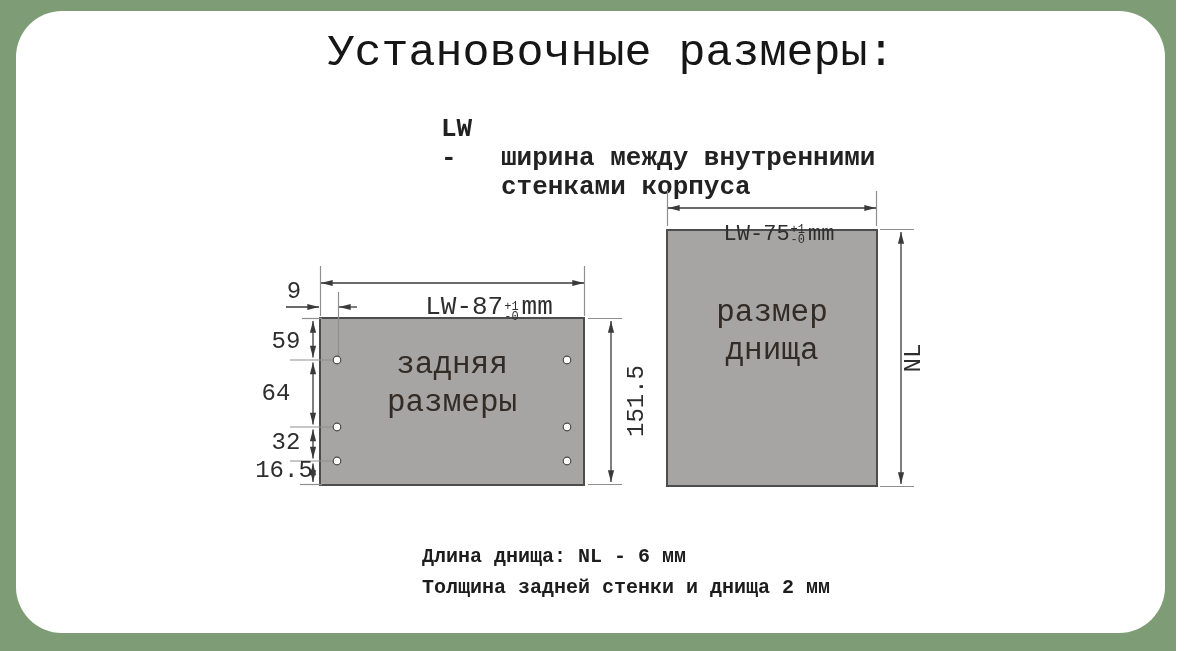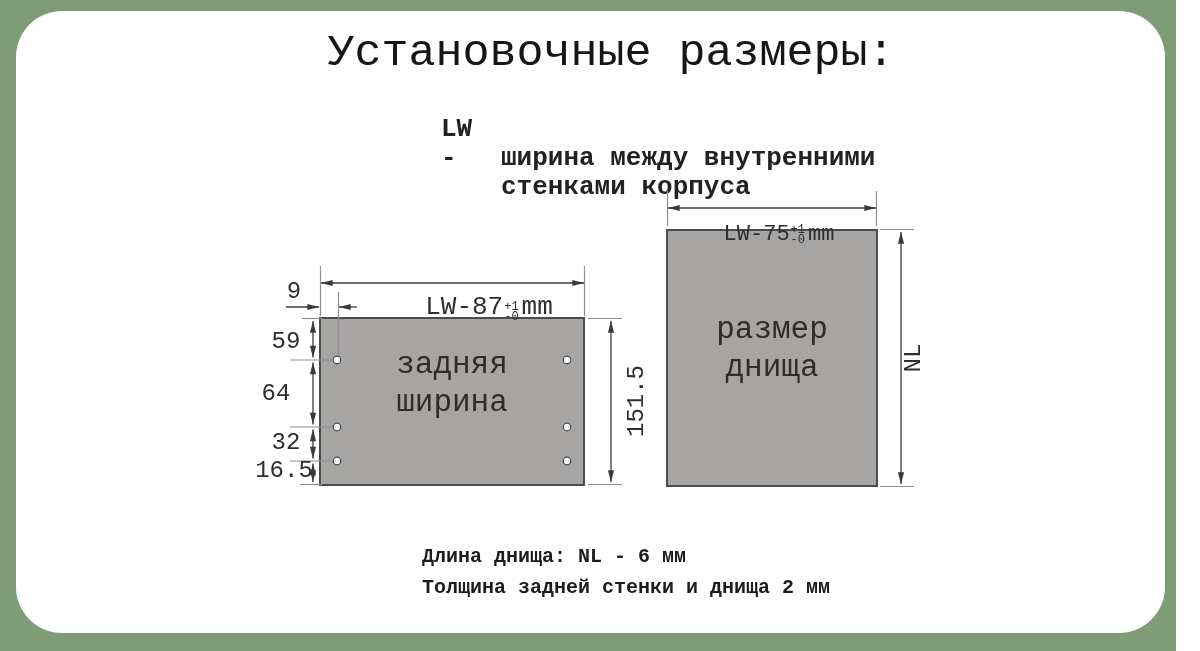--- a/index.html
+++ b/index.html
@@ -104,23 +104,23 @@
       <line class="dim" x1="668" y1="208" x2="876" y2="208" marker-start="url(#ah)" marker-end="url(#ah)"></line>
 
       <line class="ext" x1="880" y1="229.5" x2="914" y2="229.5"></line>
       <line class="ext" x1="880" y1="486.5" x2="914" y2="486.5"></line>
       <line class="dim" x1="901" y1="232" x2="901" y2="484" marker-start="url(#ah)" marker-end="url(#ah)"></line>
     </g>
   </svg>
 
   <div class="abs ctr panel-label" style="left:452px; top:384px;">
     <div>задняя</div>
-    <div>ширина</div>
+    <div>размеры</div>
   </div>
-  <div class="abs ctr panel-label" style="left:772px; top:349px;">
+  <div class="abs ctr panel-label" style="left:772px; top:332px;">
     <div>размер</div>
     <div>днища</div>
   </div>
 
   <div class="abs ctr dim-composite" style="left:489px; top:264px;align-items:flex-end;">
     <span class="dc-base">LW-87</span>
     <span class="tol">
       <span>+1</span>
       <span>-0</span>
     </span>

